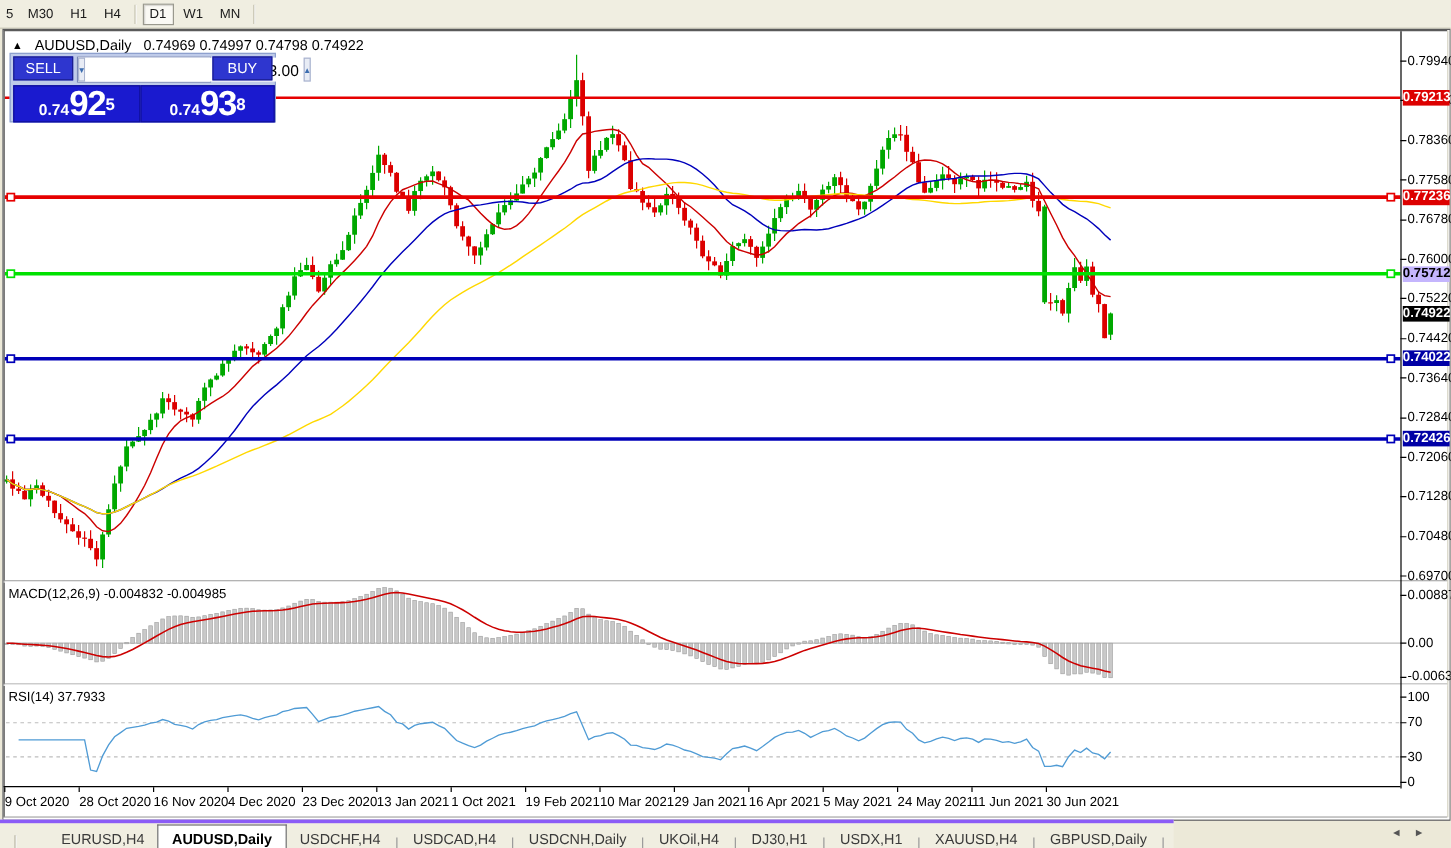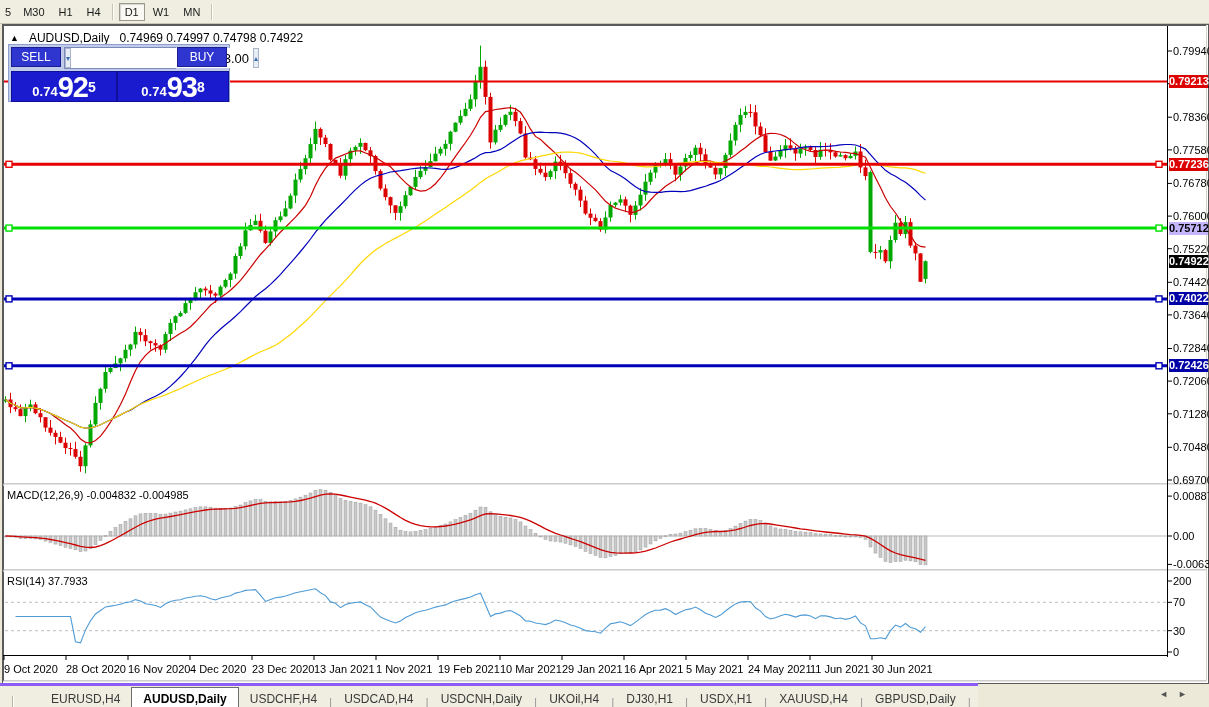--- a/index.html
+++ b/index.html
@@ -767,33 +767,33 @@
       <div class="axlab" style="top:474px;">0.69700</div>
       <div class="lvlab" style="top:75px;background:#DD0000;color:#FFFFFF;">0.79213</div>
       <div class="lvlab" style="top:158px;background:#DD0000;color:#FFFFFF;">0.77236</div>
       <div class="lvlab" style="top:222px;background:#c4b5fd;color:#000000;">0.75712</div>
       <div class="lvlab" style="top:292px;background:#0000A6;color:#FFFFFF;">0.74022</div>
       <div class="lvlab" style="top:359px;background:#0000A6;color:#FFFFFF;">0.72426</div>
       <div class="lvlab" style="top:255px;background:#000000;color:#FFFFFF;">0.74922</div>
       <div class="subaxlab" style="top:490px;">0.008871</div>
       <div class="subaxlab" style="top:530px;">0.00</div>
       <div class="subaxlab" style="top:558px;">-0.00632</div>
-      <div class="subaxlab" style="top:575px;">200</div>
+      <div class="subaxlab" style="top:575px;">100</div>
       <div class="subaxlab" style="top:596px;">70</div>
       <div class="subaxlab" style="top:625px;">30</div>
       <div class="subaxlab" style="top:646px;">0</div>
     </div>
   <div id="datelabels">
       <div class="datelab" style="left: 4px;">9 Oct 2020</div>
       <div class="datelab" style="left: 66px;">28 Oct 2020</div>
       <div class="datelab" style="left: 128px;">16 Nov 2020</div>
       <div class="datelab" style="left: 190px;">4 Dec 2020</div>
       <div class="datelab" style="left: 252px;">23 Dec 2020</div>
       <div class="datelab" style="left: 314px;">13 Jan 2021</div>
-      <div class="datelab" style="left: 376px;">1 Nov 2021</div>
+      <div class="datelab" style="left: 376px;">1 Oct 2021</div>
       <div class="datelab" style="left: 438px;">19 Feb 2021</div>
       <div class="datelab" style="left: 500px;">10 Mar 2021</div>
       <div class="datelab" style="left: 562px;">29 Jan 2021</div>
       <div class="datelab" style="left: 624px;">16 Apr 2021</div>
       <div class="datelab" style="left: 686px;">5 May 2021</div>
       <div class="datelab" style="left: 748px;">24 May 2021</div>
       <div class="datelab" style="left: 810px;">11 Jun 2021</div>
       <div class="datelab" style="left: 872px;">30 Jun 2021</div>
     </div>
 

